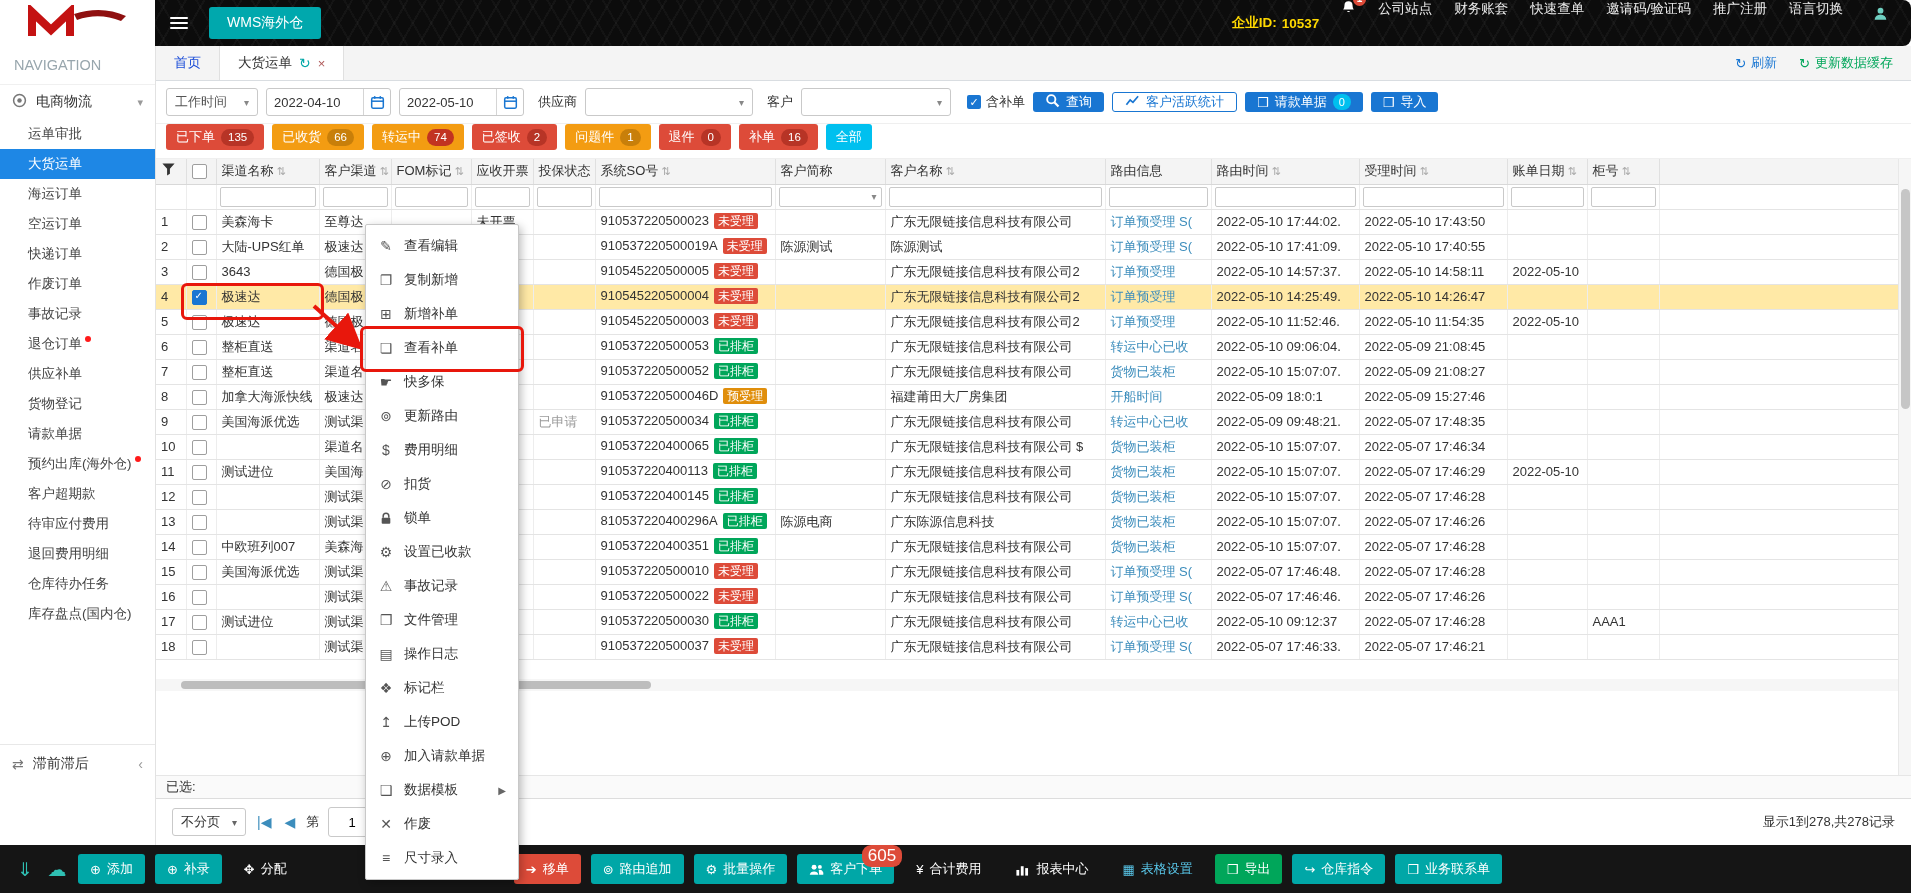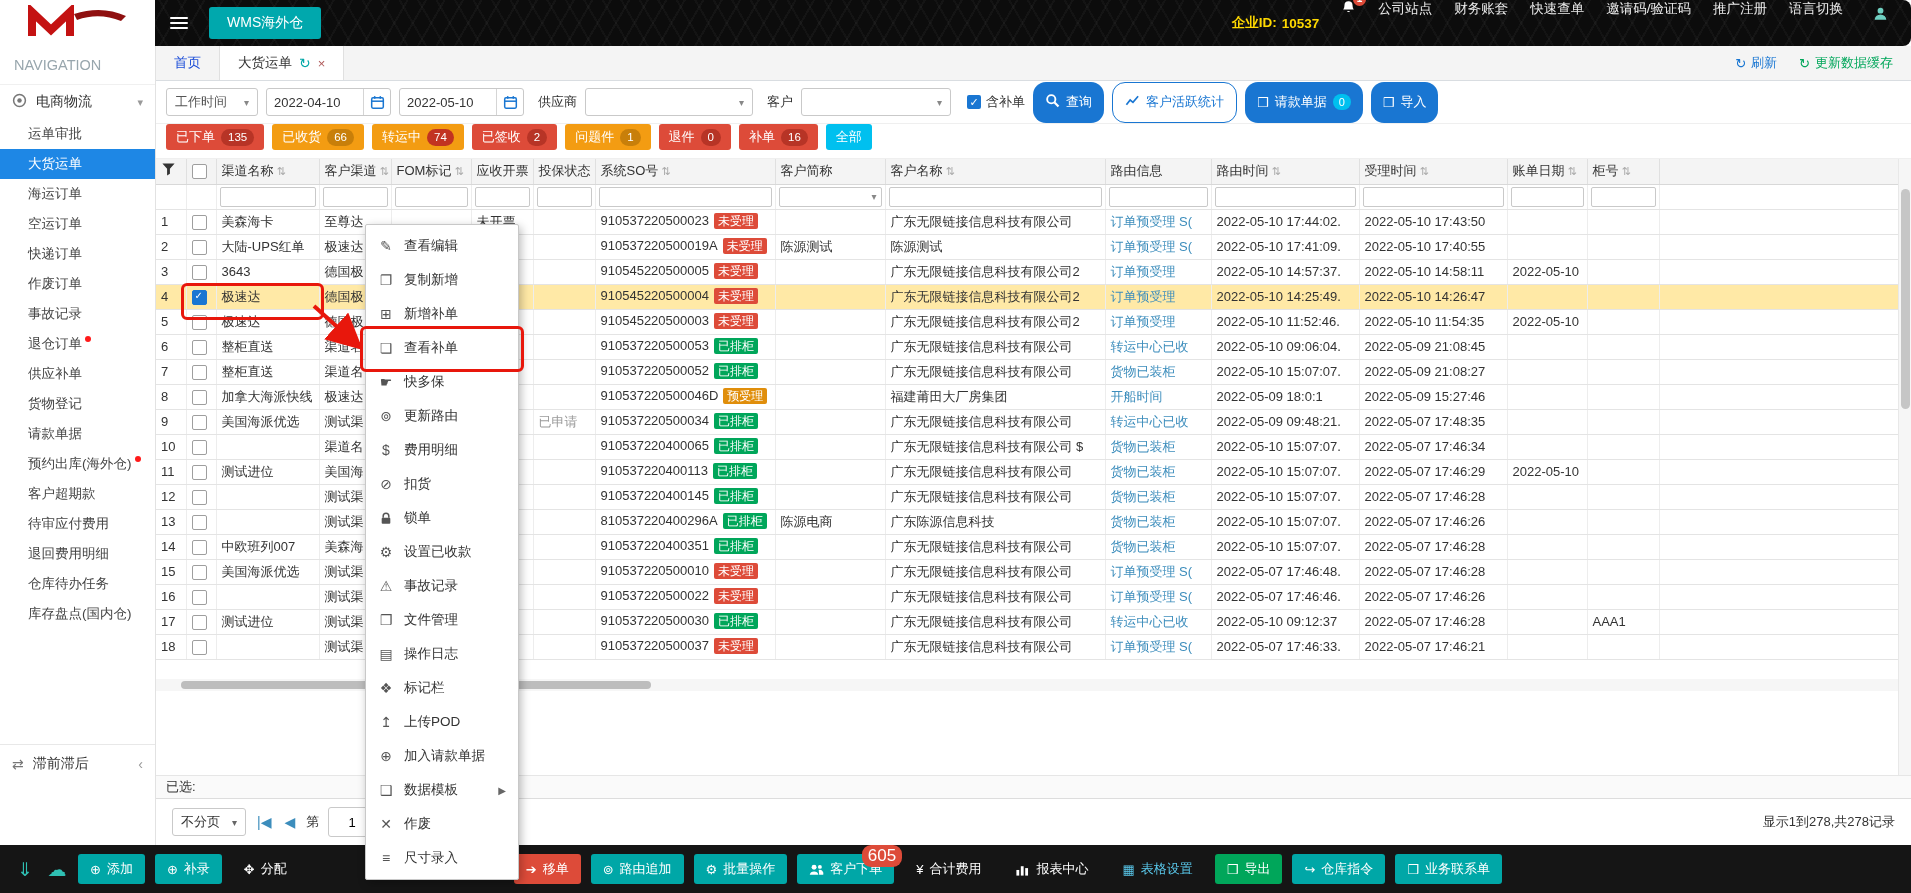--- a/index.html
+++ b/index.html
@@ -56,21 +56,21 @@
   .ctrl{height:28px;border:1px solid #c9c9c9;border-radius:3px;display:flex;align-items:center;background:#fff;box-sizing:border-box}
   .selctl{padding:0 8px;gap:8px;color:#555;cursor:pointer}
   .selctl .caret{color:#888;font-size:10px;margin-left:auto}
   .w-time{width:92px}.w-sup{width:168px}.w-cust{width:150px}
   .date input{border:none;outline:none;width:82px;padding:0 7px;font:inherit;color:#333}
   .cal-btn{width:26px;height:100%;border-left:1px solid #d5d5d5;display:flex;align-items:center;justify-content:center;
            color:#1976d2;cursor:pointer}
   .flabel{color:#333;margin-left:6px}
   .chk{display:flex;align-items:center;gap:5px;margin-left:8px;cursor:pointer}
   .chk-box{width:14px;height:14px;background:#1976d2;border-radius:2px;color:#fff;font-size:11px;line-height:14px;text-align:center}
-  .btn{height:41px;border:none;border-radius:13px;display:inline-flex;align-items:center;gap:6px;padding:0 12px;
+  .btn{height:20px;border:none;border-radius:3px;display:inline-flex;align-items:center;gap:6px;padding:0 12px;
        font:inherit;color:#fff;cursor:pointer;white-space:nowrap}
   .btn-blue{background:#1976d2}
   .btn-outline{background:#fff;border:1px solid #1976d2;color:#1976d2}
   .mini-badge{background:#00c0ef;color:#fff;border-radius:9px;padding:0 6px;font-size:11px;line-height:16px}
 
   
   .statusbar{flex:0 0 34px;display:flex;gap:8px;padding:0 10px;border-bottom:1px solid #efefef}
   .sf{height:26px;border:none;border-radius:3px;color:#fff;display:inline-flex;align-items:center;gap:6px;
       padding:0 10px;font:inherit;cursor:pointer}
   .sf-danger{background:#dd4b39}.sf-danger .cnt{background:#b73426}

